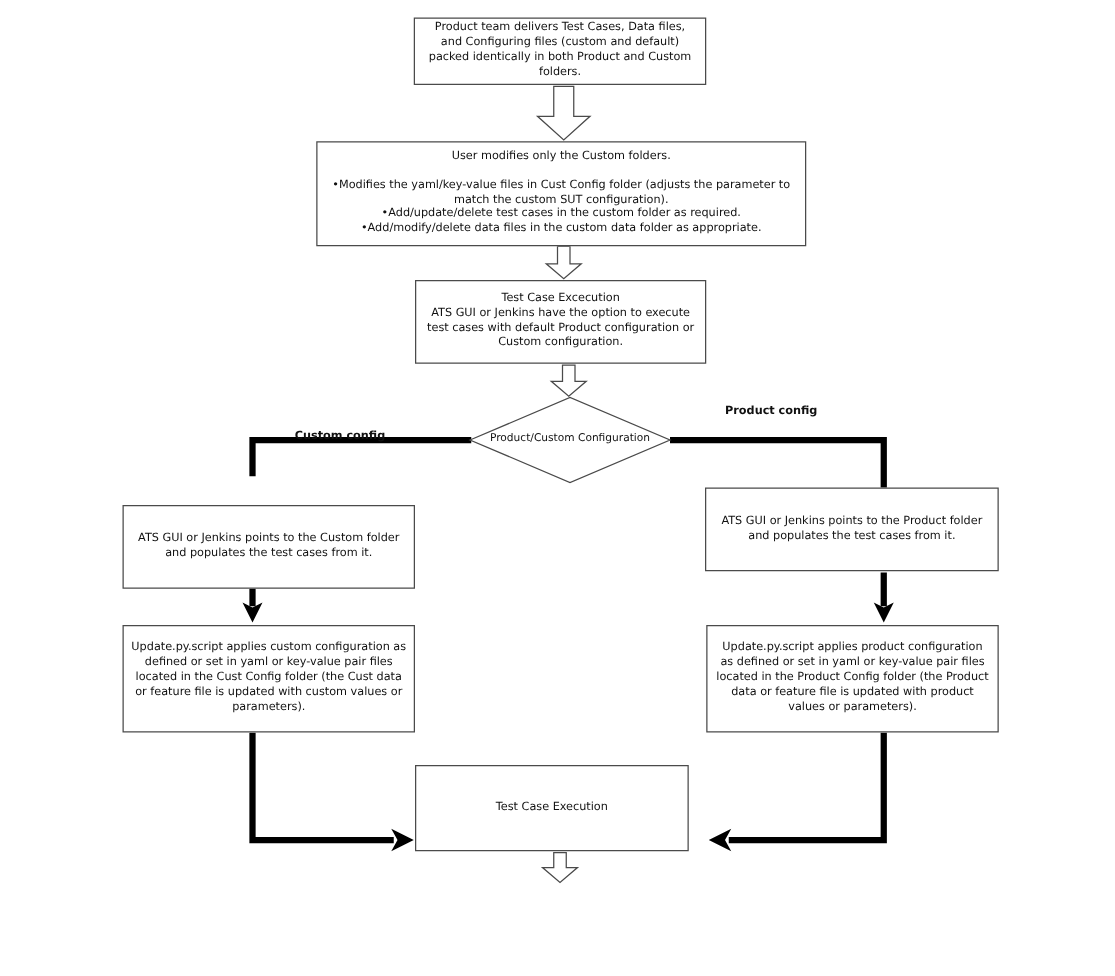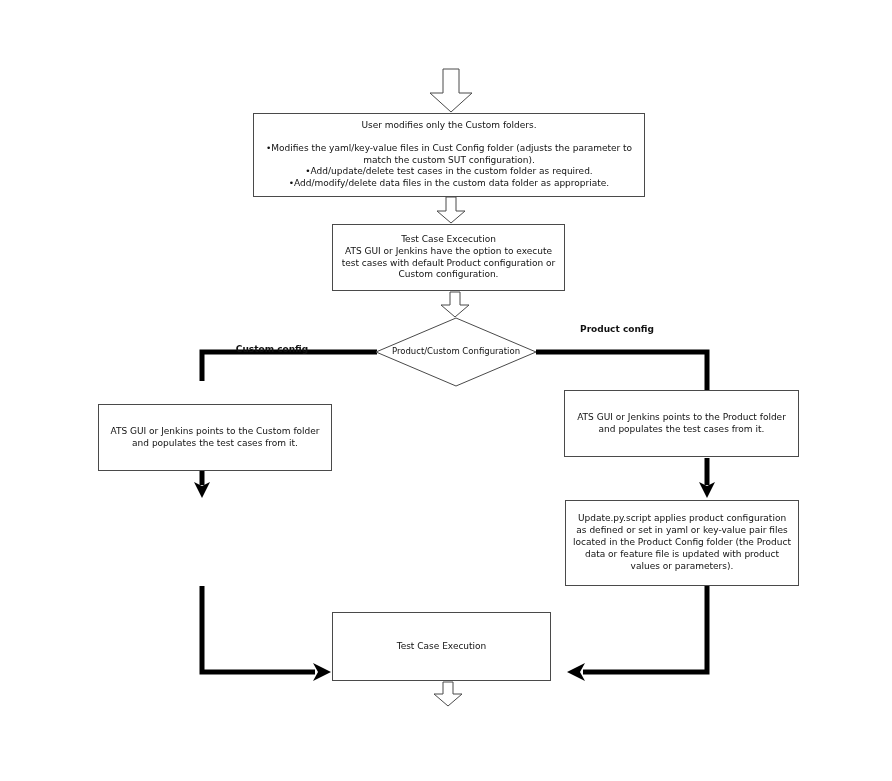--- a/index.html
+++ b/index.html
@@ -69,20 +69,23 @@
     <polygon points="707,498 699,482 707,486 715,482" fill="#000000"></polygon>
 
     <path d="M202,586 L202,672 L315,672" fill="none" stroke="#000000" stroke-width="5" stroke-linejoin="miter"></path>
     <polygon points="331,672 313,663 318,672 313,681" fill="#000000"></polygon>
     <path d="M707,586 L707,672 L583,672" fill="none" stroke="#000000" stroke-width="5" stroke-linejoin="miter"></path>
     <polygon points="567,672 585,663 580,672 585,681" fill="#000000"></polygon>
 
     <polygon points="376,352 456,318 536,352 456,386" fill="#ffffff" stroke="#4a4a4a" stroke-width="1"></polygon>
   </svg>
 
+  <div class="node" style="left:331px; top:14px; width:234px; height:54px;">
+    <div>Product team delivers Test Cases, Data files, and Configuring files (custom and default) packed identically in both Product and Custom folders.</div>
+  </div>
 
   <div class="node" style="left:253px; top:113px; width:392px; height:84px;">
     <div>User modifies only the Custom folders.</div>
     <div class="spacer"></div>
     <div class="bullet">Modifies the yaml/key-value files in Cust Config folder (adjusts the parameter to match the custom SUT configuration).</div>
     <div class="bullet">Add/update/delete test cases in the custom folder as required.</div>
     <div class="bullet">Add/modify/delete data files in the custom data folder as appropriate.</div>
   </div>
 
   <div class="node" style="left:332px; top:224px; width:233px; height:67px;">
@@ -96,20 +99,23 @@
   <div class="diamond-label">Product/Custom Configuration</div>
 
   <div class="node" style="left:98px; top:380px; width:234px; height:67px;margin-top:24px;">
     <div>ATS GUI or Jenkins points to the Custom folder and populates the test cases from it.</div>
   </div>
 
   <div class="node" style="left:564px; top:390px; width:235px; height:67px;">
     <div>ATS GUI or Jenkins points to the Product folder and populates the test cases from it.</div>
   </div>
 
+  <div class="node" style="left:98px; top:500px; width:234px; height:86px;">
+    <div>Update.py.script applies custom configuration as defined or set in yaml or key-value pair files located in the Cust Config folder (the Cust data or feature file is updated with custom values or parameters).</div>
+  </div>
 
   <div class="node" style="left:565px; top:500px; width:234px; height:86px;">
     <div>Update.py.script applies product configuration as defined or set in yaml or key-value pair files located in the Product Config folder (the Product data or feature file is updated with product values or parameters).</div>
   </div>
 
   <div class="node" style="left:332px; top:612px; width:219px; height:69px;">
     <div>Test Case Execution</div>
   </div>
 
 

